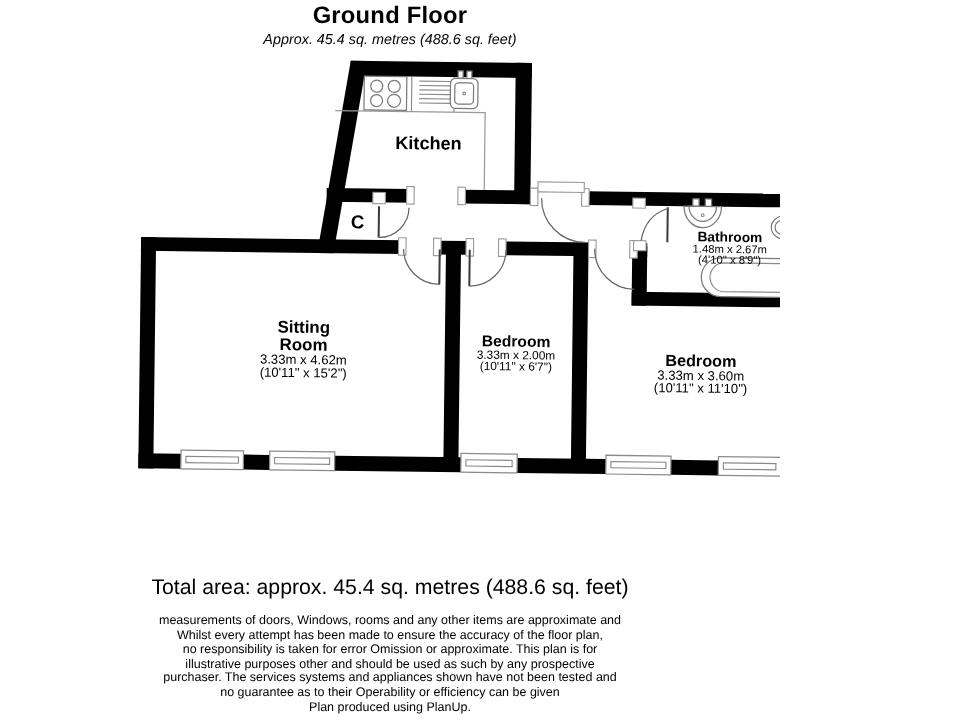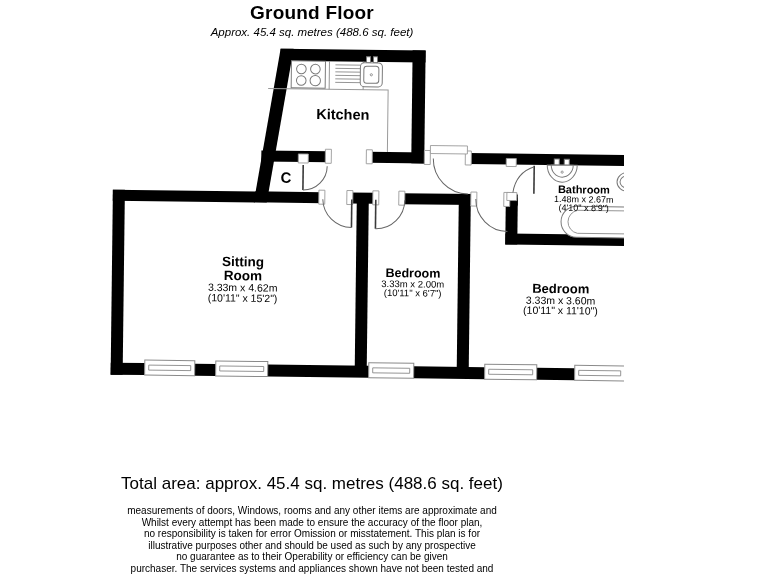--- a/index.html
+++ b/index.html
@@ -14,21 +14,21 @@
   .fixline{stroke:#8a8a8a;stroke-width:.9;fill:none;}
   .counter{stroke:#9a9a9a;stroke-width:1;fill:none;}
   .jamb{fill:#fff;stroke:#9a9a9a;stroke-width:.9;}
   .winrect{fill:#fff;stroke:#8a8a8a;stroke-width:1;}
   .wininner{fill:#fff;stroke:#8a8a8a;stroke-width:.9;}
   .arc{fill:none;stroke:#666;stroke-width:1;}
   .leaf{stroke:#3a3a3a;stroke-width:1.6;}
   text{fill:#000;}
   .rname{font-family:"Liberation Sans",sans-serif;font-weight:bold;}
   .rdim{font-family:"Liberation Sans",sans-serif;}
-  .ftr{position:absolute;left:0;width:100%;text-align:center;margin-top:14px;}
+  .ftr{position:absolute;left:0;width:100%;text-align:center;}
   .ftr-total{top:460px;font-size:17px;}
   .ftr-disc{top:491px;font-size:10px;line-height:11.6px;}
 </style>
 </head>
 <body>
 
 <div id="page">
 
   <div class="hdr">
     <div class="hdr-title">Ground Floor</div>
@@ -207,20 +207,20 @@
         <text class="rdim" x="583" y="208.5" font-size="9" text-anchor="middle">(4'10" x 8'9")</text>
       </g>
     </g>
   </svg>
 
   <div class="ftr ftr-total">Total area: approx. 45.4 sq. metres (488.6 sq. feet)</div>
 
   <div class="ftr ftr-disc">
     <div>measurements of doors, Windows, rooms and any other items are approximate and</div>
     <div>Whilst every attempt has been made to ensure the accuracy of the floor plan,</div>
-    <div>no responsibility is taken for error Omission or misstatement. This plan is for</div>
+    <div>no responsibility is taken for error Omission or approximate. This plan is for</div>
     <div>illustrative purposes other and should be used as such by any prospective</div>
+    <div>purchaser. The services systems and appliances shown have not been tested and</div>
     <div>no guarantee as to their Operability or efficiency can be given</div>
-    <div>purchaser. The services systems and appliances shown have not been tested and</div>
     <div>Plan produced using PlanUp.</div>
   </div>
 
 </div>
 
 </body></html>

